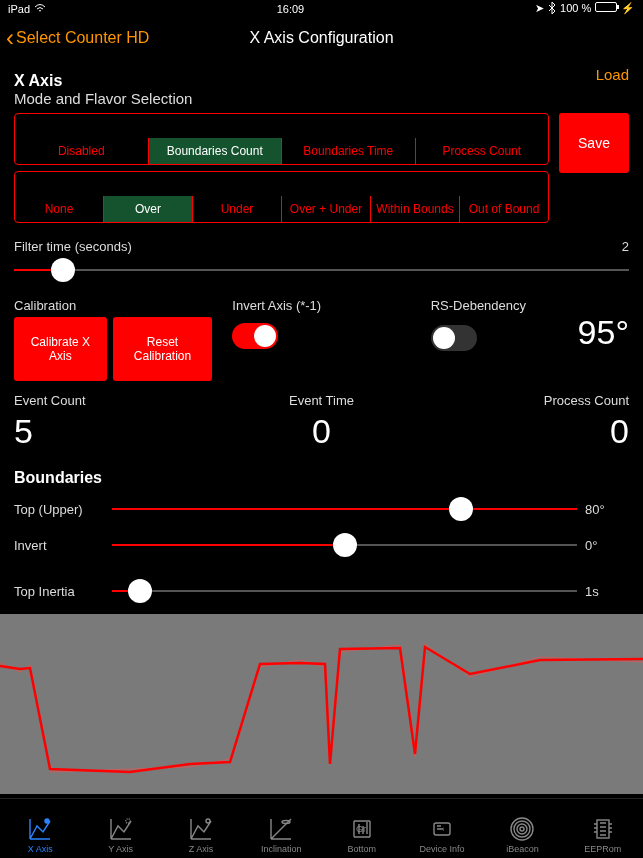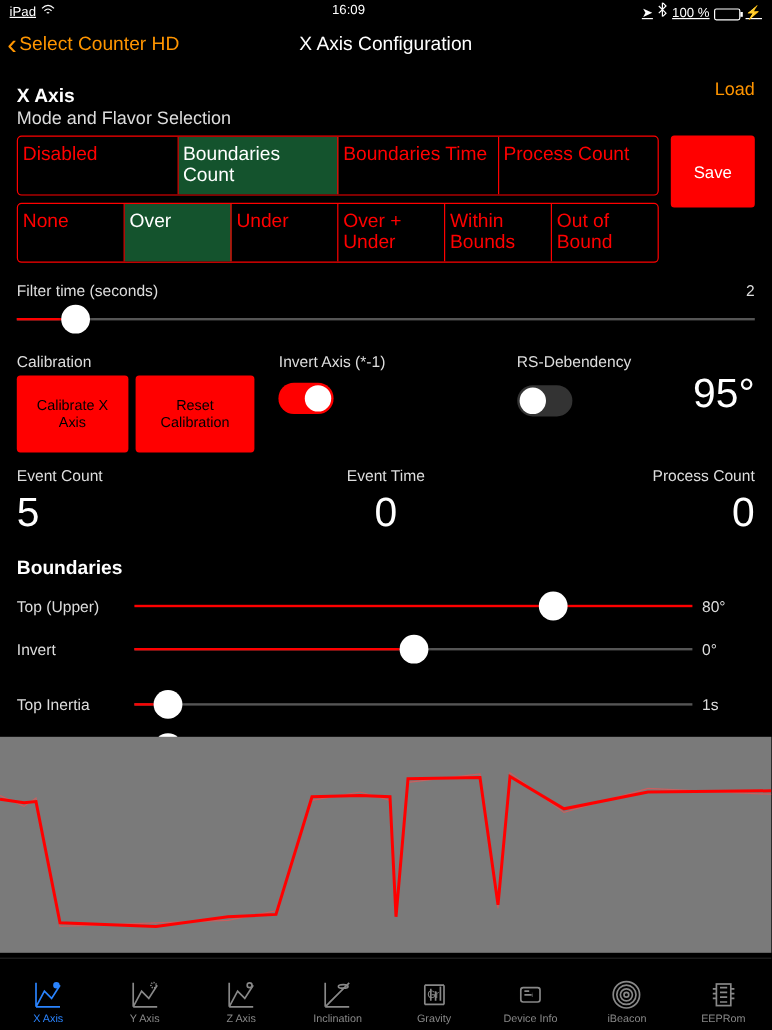--- a/index.html
+++ b/index.html
@@ -1,43 +1,43 @@
 <!DOCTYPE html>
 <html><head>
 <meta charset="utf-8">
 <style>
   * { box-sizing: border-box; margin: 0; padding: 0; font-family: -apple-system, Helvetica, Arial, sans-serif; }
   body { background: #000; color: #fff; width: 643px; height: 858px; overflow: hidden; position: relative; }
   .status-bar { height: 18px; display: flex; justify-content: space-between; align-items: center; padding: 2px 8px; font-size: 11px; color: #fff; }
-  .status-left, .status-right { display: flex; align-items: flex-end; gap: 4px; text-decoration: underline; }
+  .status-left, .status-right { display: flex; align-items: flex-start; gap: 4px; }
   .nav-bar { height: 40px; display: flex; align-items: center; position: relative; }
   .nav-back { color: #ff9500; font-size: 16px; padding-left: 6px; display: flex; align-items: center; }
   .nav-back .chev { font-size: 24px; line-height: 1; margin-right: 2px; }
   .nav-title { position: absolute; left: 0; right: 0; text-align: center; color: #fff; font-size: 16px; font-weight: 500; pointer-events: none; }
   .content { padding: 8px 14px 0 14px; }
   .row { display: flex; justify-content: space-between; align-items: flex-start; }
   .section-title { font-size: 16px; font-weight: 600; margin-top: 6px; }
   .subtitle { font-size: 15px; color: #ddd; margin-top: 0; margin-bottom: 6px; font-weight: 400; }
   .load { color: #ff9500; font-size: 15px; }
   .seg { display: flex; border: 1px solid #ff0000; border-radius: 4px; overflow: hidden; }
-  .seg .opt { flex: 1; text-align: left; font-size: 16px; color: #ff0000; padding: 6px 4px; border-right: 1px solid #ff0000; }
+  .seg .opt { flex: 1; text-align: center; font-size: 12px; color: #ff0000; padding: 6px 4px; border-right: 1px solid #ff0000; margin-top: 24px; }
   .seg .opt:last-child { border-right: none; }
   .seg .opt.sel { background: #14532d; color: #fff; }
   .seg2 { margin-top: 6px; }
   .save-btn { background: #ff0000; color: #fff; width: 70px; height: 60px; display: flex; align-items: center; justify-content: center; font-size: 14px; border-radius: 3px; margin-left: 10px; }
   .seg-wrap { flex: 1; }
   .label { font-size: 13px; color: #ddd; }
   .slider { position: relative; height: 28px; margin-top: 2px; }
   .slider .track { position: absolute; top: 13px; left: 0; right: 0; height: 2px; background: #555; }
   .slider .fill { position: absolute; top: 13px; left: 0; height: 2px; background: #ff0000; }
   .slider .knob { position: absolute; top: 2px; width: 24px; height: 24px; border-radius: 50%; background: #fff; box-shadow: 0 1px 3px rgba(0,0,0,0.4); }
   .three-col { display: flex; margin-top: 14px; }
   .three-col > div { flex: 1; }
   .btn-row { display: flex; gap: 6px; margin-top: 4px; }
-  .red-btn { background: #ff0000; color: #000000; font-size: 12px; padding: 18px 6px; text-align: center; border-radius: 3px; }
+  .red-btn { background: #ff0000; color: #ffffff; font-size: 12px; padding: 18px 6px; text-align: center; border-radius: 3px; }
   .toggle { width: 46px; height: 26px; border-radius: 13px; position: relative; margin-top: 10px; }
   .toggle.on { background: #ff0000; }
   .toggle.off { background: #333; }
   .toggle .tknob { width: 22px; height: 22px; border-radius: 50%; background: #fff; position: absolute; top: 2px; }
   .toggle.on .tknob { right: 2px; }
   .toggle.off .tknob { left: 2px; }
   .big-reading { font-size: 34px; font-weight: 300; text-align: right; }
   .counters { display: flex; margin-top: 12px; }
   .counters > div { flex: 1; }
   .counters .lab { font-size: 13px; color: #ddd; }
@@ -255,21 +255,21 @@
       </div>
       <span>Inclination</span>
     </div>
     <div class="tab">
       <div class="icon">
         <svg viewBox="0 0 26 26">
           <path d="M5 5 L5 21 M5 5 L21 5 M5 21 L21 21 M21 5 L21 21 M10 18 L10 8 M14 18 L14 10 M18 18 L18 6"></path>
           <text x="7" y="16" font-size="9" fill="currentColor" stroke="none">Gr</text>
         </svg>
       </div>
-      <span>Gravity</span>
+      <span>Bottom</span>
     </div>
     <div class="tab">
       <div class="icon">
         <svg viewBox="0 0 26 26">
           <rect x="5" y="7" width="16" height="12" rx="2"></rect>
           <path d="M8 10 L12 10 M8 13 L14 13"></path>
           <text x="14" y="15" font-size="5" fill="currentColor" stroke="none">i</text>
         </svg>
       </div>
       <span>Device Info</span>

